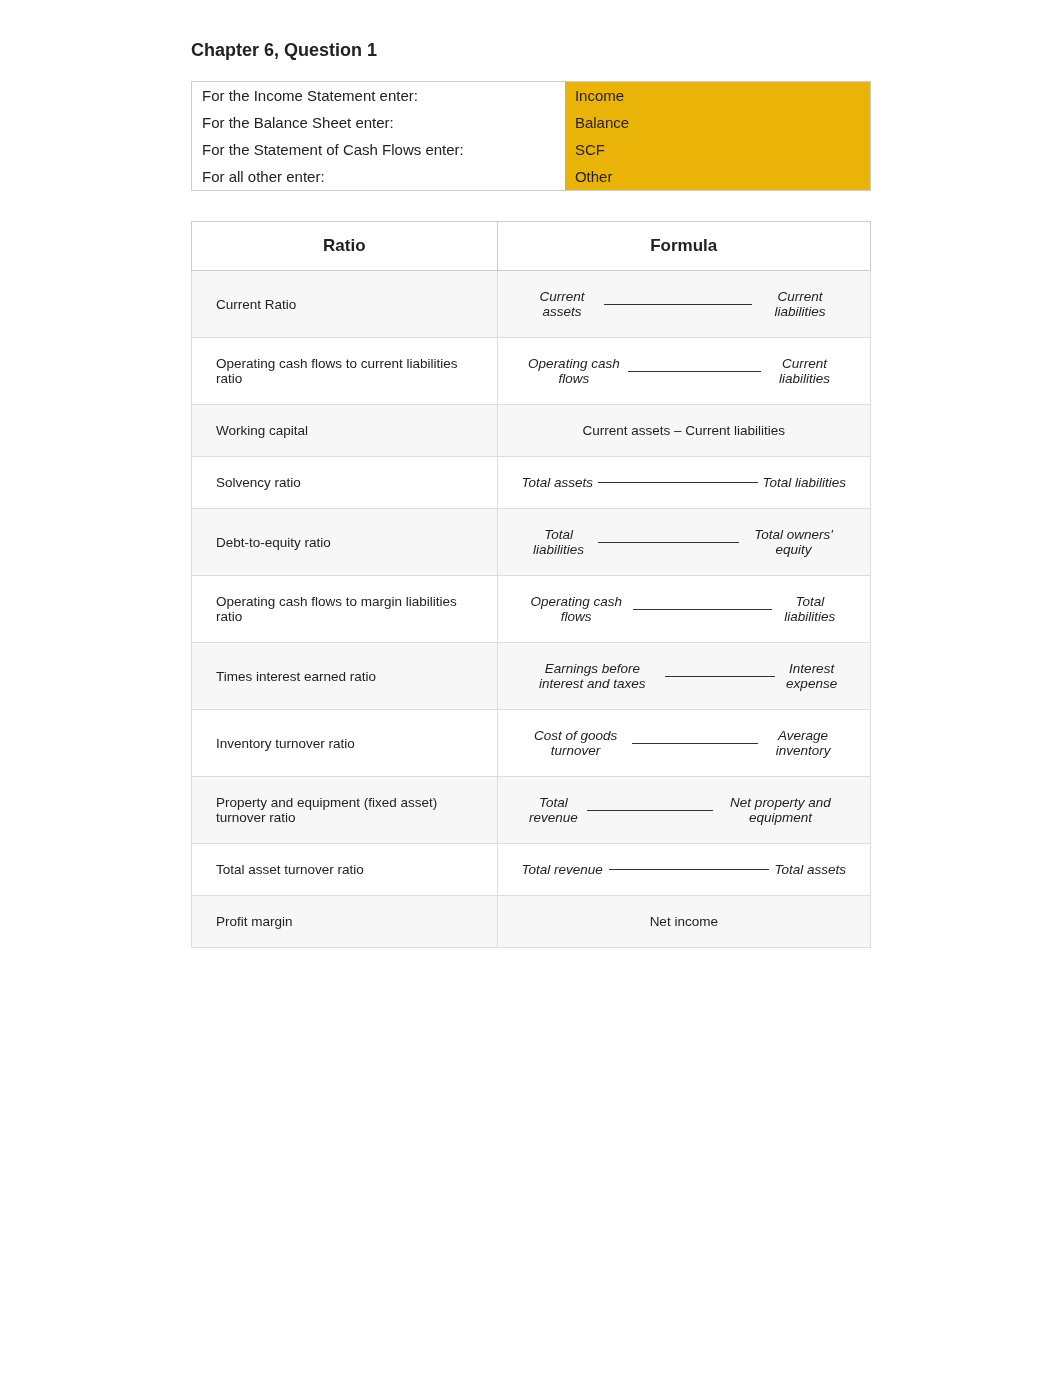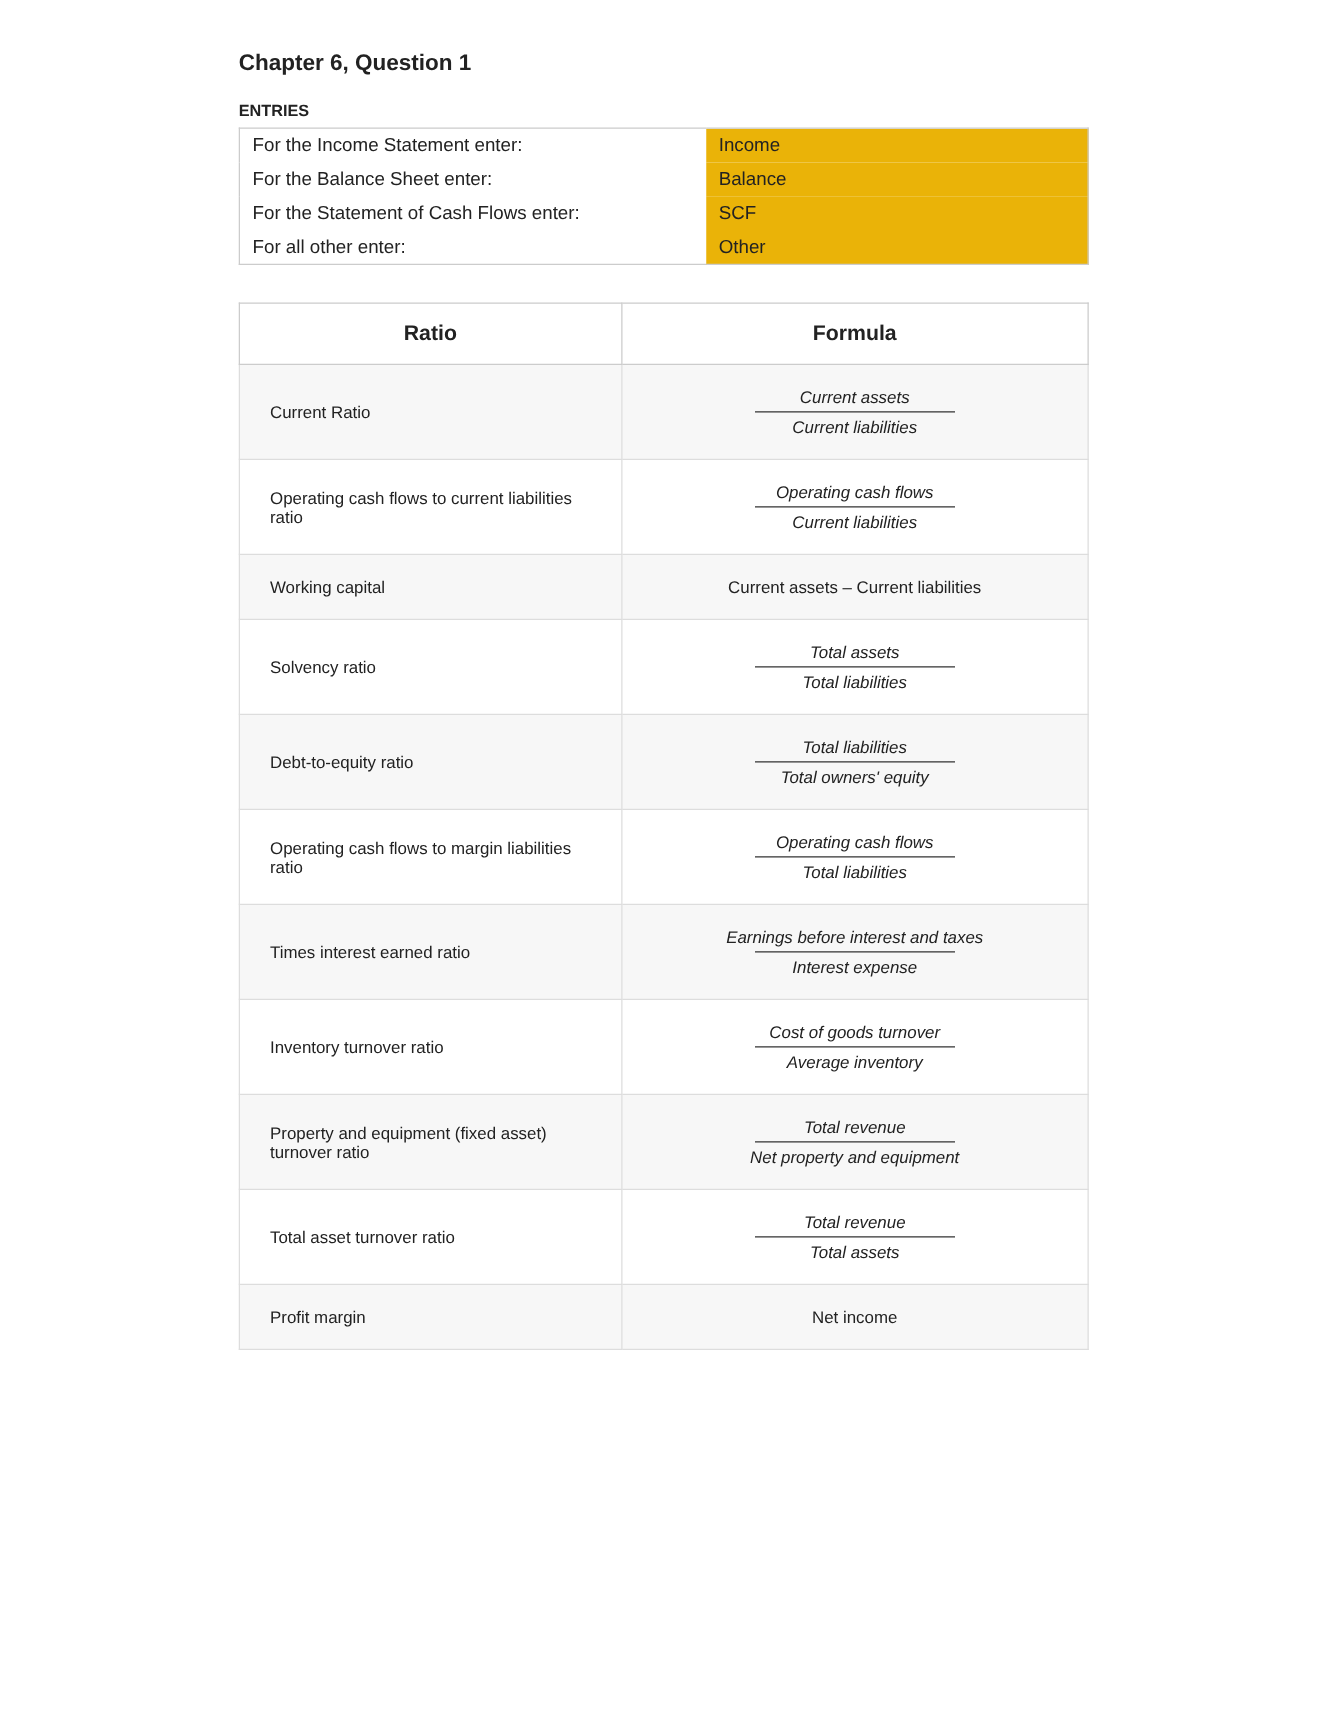--- a/index.html
+++ b/index.html
@@ -94,21 +94,21 @@
       width: 45%;
     }
 
     .formula-col {
       width: 55%;
       text-align: center;
     }
 
     .formula-stacked {
       display: flex;
-      flex-direction: column;
+      flex-direction: row;
       align-items: center;
       gap: 2px;
     }
 
     .formula-divider {
       width: 160px;
       height: 1px;
       background: #333;
       margin: 2px auto;
     }
@@ -120,21 +120,20 @@
     .formula-bottom {
       font-style: italic;
     }
   </style>
 </head>
 <body>
 
 <div class="page-title">Chapter 6, Question 1</div>
 
 <div class="entries-section">
-  <div class="entries-title">ENTRIES</div>
   <table class="entries-table">
     <tbody id="entries-tbody">
         <tr>
       <td class="label-col">For the Income Statement enter:</td>
       <td class="value-col">Income</td>
     </tr>
         <tr>
       <td class="label-col">For the Balance Sheet enter:</td>
       <td class="value-col">Balance</td>
     </tr>

